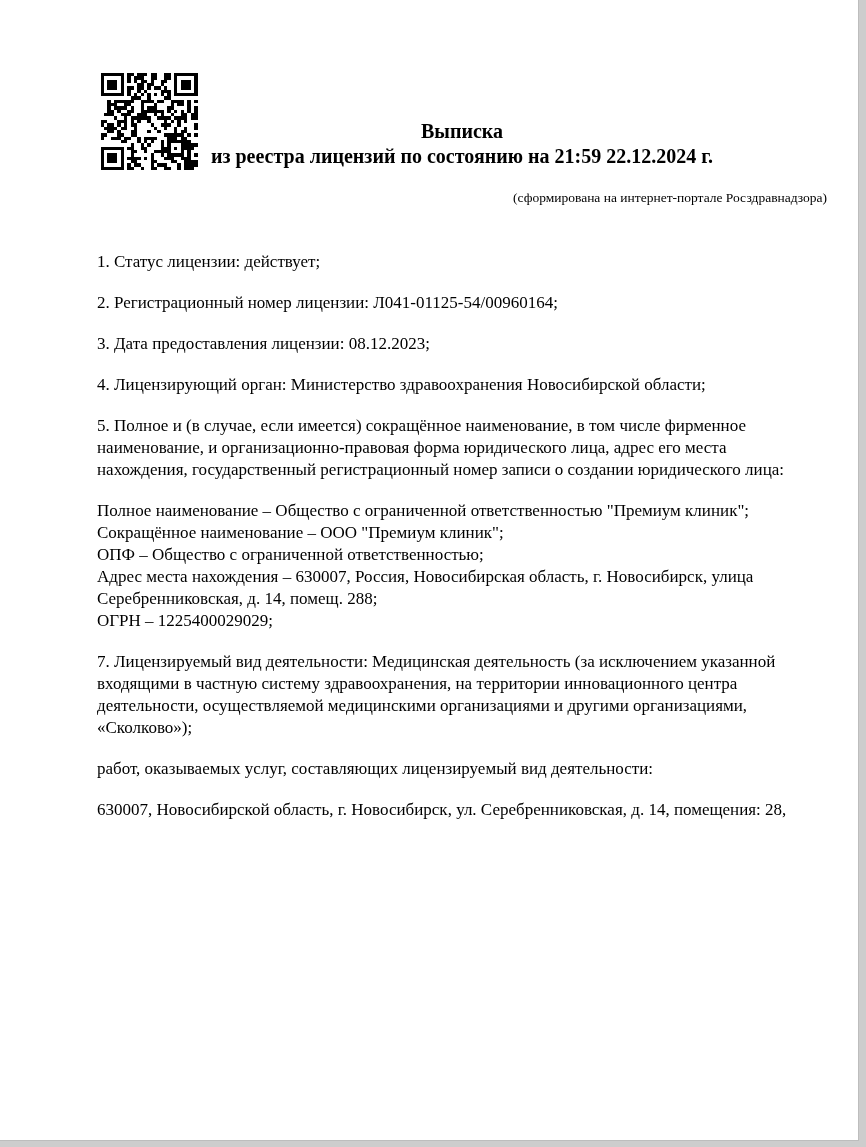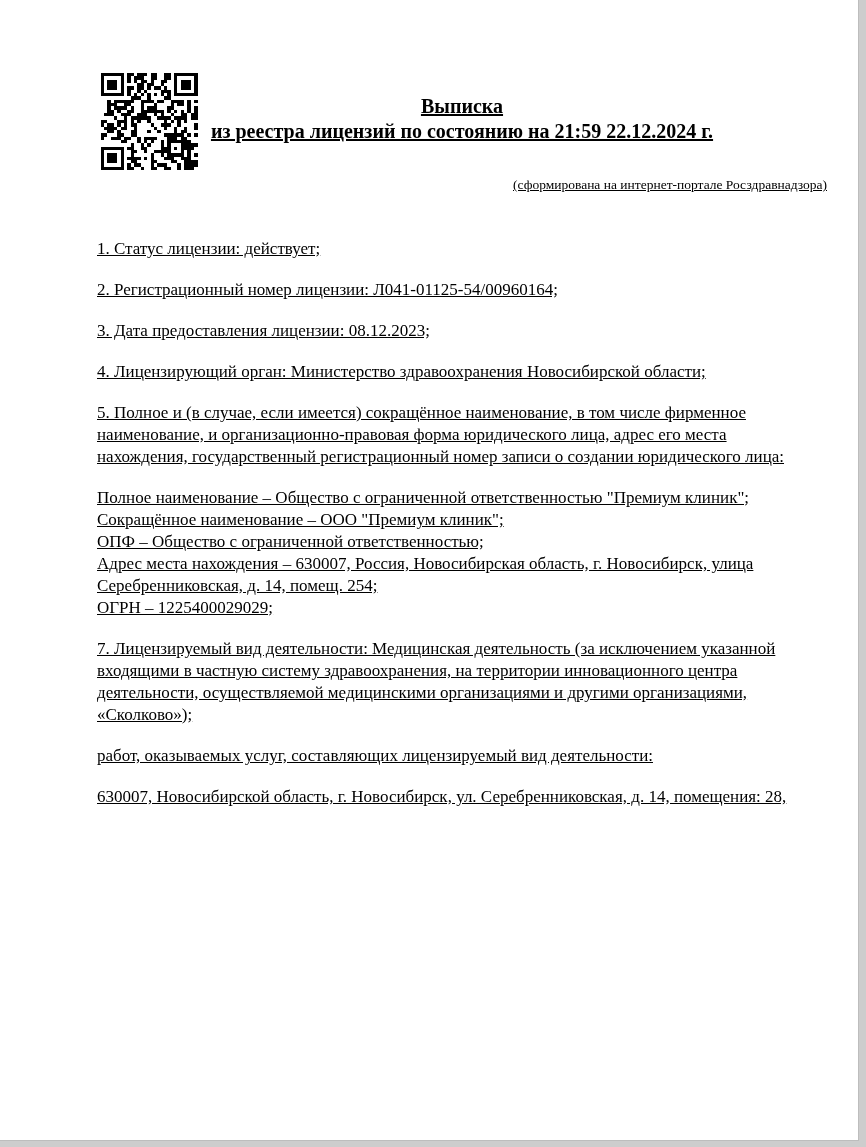--- a/index.html
+++ b/index.html
@@ -10,37 +10,36 @@
     color: #000000;
     overflow: hidden;
   }
   .page {
     position: relative;
     box-sizing: border-box;
     width: 859px; height: 1141px;
     background: #ffffff;
     border-right: 1px solid #bdbdbd;
     border-bottom: 1px solid #bdbdbd;
-    padding-top: 94px;
-    text-decoration: underline;
+    padding-top: 119px;
   }
   .qr {
     position: absolute;
     left: 100px; top: 73px;
     width: 98px; height: 97px;
   }
   .inner { margin: 0 31px 0 97px; }
   .title {
     text-align: center;
     font-weight: bold;
     font-size: 20px;
     line-height: 25px;
   }
   .subtitle {
-    margin-top: 32px;
+    margin-top: 20px;
     text-align: right;
     font-size: 13.5px;
     line-height: 18px;
   }
   .body { margin-top: 44px; }
   .para { margin: 19px 0 0 0; }
   .para:first-child { margin-top: 0; }
   .line {
     font-size: 17px;
     line-height: 22px;
@@ -79,21 +78,21 @@
         <div class="para">
           <div class="line">5. Полное и (в случае, если имеется) сокращённое наименование, в том числе фирменное</div>
           <div class="line">наименование, и организационно-правовая форма юридического лица, адрес его места</div>
           <div class="line">нахождения, государственный регистрационный номер записи о создании юридического лица:</div>
         </div>
         <div class="para">
           <div class="line">Полное наименование – Общество с ограниченной ответственностью "Премиум клиник";</div>
           <div class="line">Сокращённое наименование – ООО "Премиум клиник";</div>
           <div class="line">ОПФ – Общество с ограниченной ответственностью;</div>
           <div class="line">Адрес места нахождения – 630007, Россия, Новосибирская область, г. Новосибирск, улица</div>
-          <div class="line">Серебренниковская, д. 14, помещ. 254;</div>
+          <div class="line">Серебренниковская, д. 14, помещ. 288;</div>
           <div class="line">ОГРН – 1225400029029;</div>
         </div>
         <div class="para">
           <div class="line">7. Лицензируемый вид деятельности: Медицинская деятельность (за исключением указанной</div>
           <div class="line">входящими в частную систему здравоохранения, на территории инновационного центра</div>
           <div class="line">деятельности, осуществляемой медицинскими организациями и другими организациями,</div>
           <div class="line">«Сколково»);</div>
         </div>
         <div class="para">
           <div class="line">работ, оказываемых услуг, составляющих лицензируемый вид деятельности:</div>

